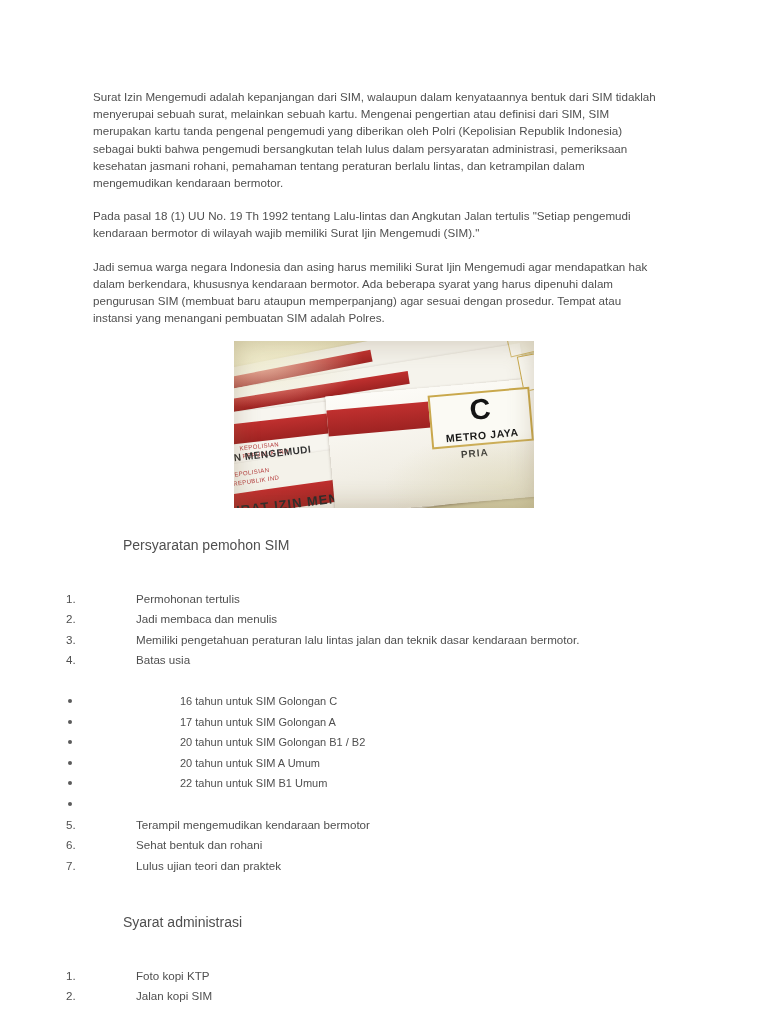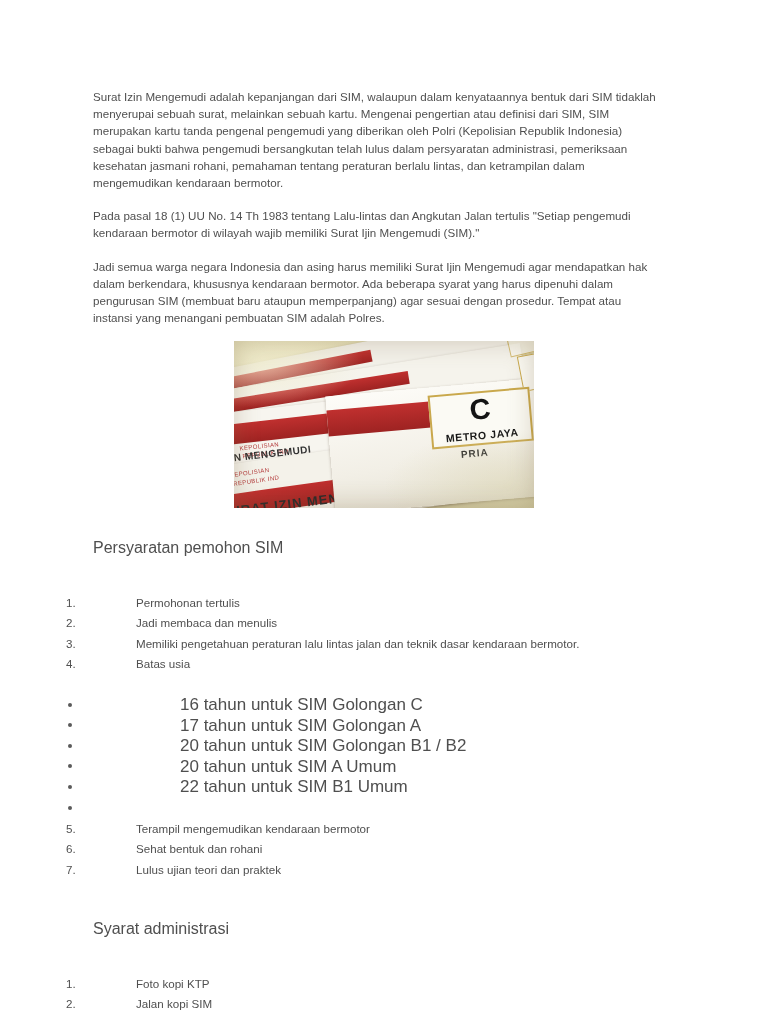--- a/index.html
+++ b/index.html
@@ -190,55 +190,56 @@
   }
   .marker {
     width: 70px;
     flex: 0 0 70px;
     margin-left: -27px;
   }
   .li-text { flex: 1 1 auto; }
 
   .bullet-row {
     display: flex;
-    font-size: 17px;
+    font-size: 11px;
     line-height: 20.6px;
     color: #4f4f4f;
   }
   .bullet-marker {
     width: 112px;
     flex: 0 0 112px;
     margin-left: -25px;
   }
   .bullet-dot {
     display: inline-block;
     width: 4px; height: 4px;
     border-radius: 50%;
     background: #5a5a5a;
     vertical-align: middle;
     margin-bottom: 2px;
   }
   .gap-sm { height: 11px; }
   .gap-md { height: 20px; }
   .gap-lg { height: 24px; }
   .section-head {
-    font-size: 16px;
+    font-size: 14px;
     line-height: 17.2px;
     color: #4f4f4f;
+    margin-left: 30px;
   }
 </style>
 </head>
 <body>
 
 <div class="page">
   <div class="content">
 
     <p class="para">Surat Izin Mengemudi adalah kepanjangan dari SIM, walaupun dalam kenyataannya bentuk dari SIM tidaklah menyerupai sebuah surat, melainkan sebuah kartu. Mengenai pengertian atau definisi dari SIM, SIM merupakan kartu tanda pengenal pengemudi yang diberikan oleh Polri (Kepolisian Republik Indonesia) sebagai bukti bahwa pengemudi bersangkutan telah lulus dalam persyaratan administrasi, pemeriksaan kesehatan jasmani rohani, pemahaman tentang peraturan berlalu lintas, dan ketrampilan dalam mengemudikan kendaraan bermotor.</p>
 
-    <p class="para">Pada pasal 18 (1) UU No. 14 Th 1983 tentang Lalu-lintas dan Angkutan Jalan tertulis "Setiap pengemudi kendaraan bermotor di wilayah wajib memiliki Surat Ijin Mengemudi (SIM)."</p>
+    <p class="para">Pada pasal 18 (1) UU No. 19 Th 1992 tentang Lalu-lintas dan Angkutan Jalan tertulis "Setiap pengemudi kendaraan bermotor di wilayah wajib memiliki Surat Ijin Mengemudi (SIM)."</p>
 
     <p class="para tight">Jadi semua warga negara Indonesia dan asing harus memiliki Surat Ijin Mengemudi agar mendapatkan hak dalam berkendara, khususnya kendaraan bermotor. Ada beberapa syarat yang harus dipenuhi dalam pengurusan SIM (membuat baru ataupun memperpanjang) agar sesuai dengan prosedur. Tempat atau instansi yang menangani pembuatan SIM adalah Polres.</p>
 
     <div class="photo-wrap">
       <div class="photo">
         <div class="ph-bg"></div>
 
         <div class="card c1">
           <div class="stripe"></div>
         </div>

